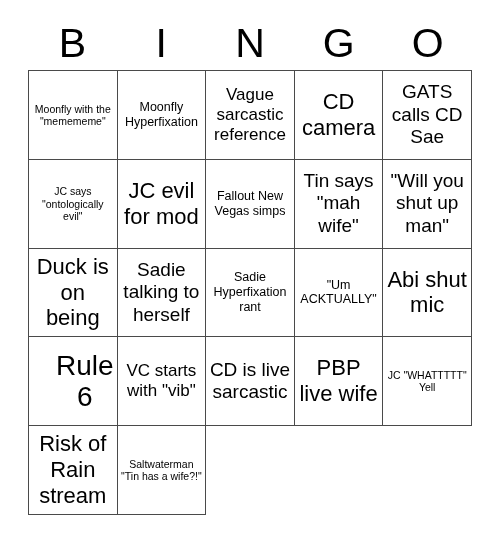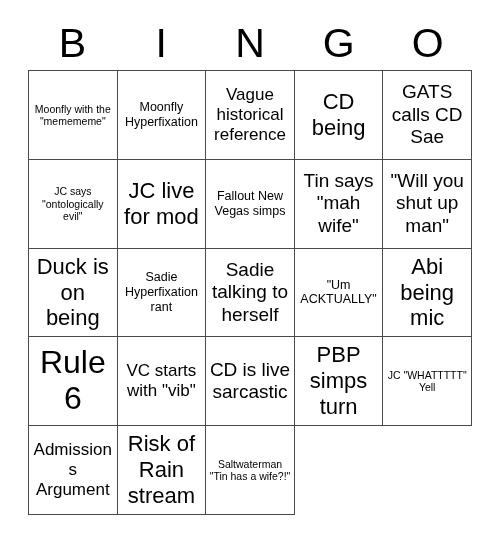--- a/index.html
+++ b/index.html
@@ -74,21 +74,21 @@
   }
   .cell-text {
     display: block;
     width: 100%;
     line-height: 1.18;
     color: #000000;
     word-wrap: break-word;
     font-family: "Liberation Sans", sans-serif;
   }
   
-  .fs-xxl { font-size: 32px; line-height: 1.12; }
+  .fs-xxl { font-size: 28px; line-height: 1.12; margin-left: 24px; }
   .fs-xl  { font-size: 22px; }
   .fs-lg  { font-size: 19px; }
   .fs-md  { font-size: 17px; }
   .fs-sm  { font-size: 12.5px; }
   .fs-xs  { font-size: 10.5px; }
 </style>
 </head>
 <body>
 
 <div id="bingo-card">
@@ -102,75 +102,72 @@
   </div>
 
   <div id="bingo-grid">
       <div class="bingo-cell">
         <span class="cell-text fs-xs">Moonfly with the "memememe"</span>
       </div>
       <div class="bingo-cell">
         <span class="cell-text fs-sm">Moonfly Hyperfixation</span>
       </div>
       <div class="bingo-cell">
-        <span class="cell-text fs-md">Vague historical reference</span>
+        <span class="cell-text fs-md">Vague sarcastic reference</span>
       </div>
       <div class="bingo-cell">
-        <span class="cell-text fs-xl">CD being</span>
+        <span class="cell-text fs-xl">CD camera</span>
       </div>
       <div class="bingo-cell">
         <span class="cell-text fs-lg">GATS calls CD Sae</span>
       </div>
       <div class="bingo-cell">
         <span class="cell-text fs-xs">JC says "ontologically evil"</span>
       </div>
       <div class="bingo-cell">
-        <span class="cell-text fs-xl">JC live for mod</span>
+        <span class="cell-text fs-xl">JC evil for mod</span>
       </div>
       <div class="bingo-cell">
         <span class="cell-text fs-sm">Fallout New Vegas simps</span>
       </div>
       <div class="bingo-cell">
         <span class="cell-text fs-lg">Tin says "mah wife"</span>
       </div>
       <div class="bingo-cell">
         <span class="cell-text fs-lg">"Will you shut up man"</span>
       </div>
       <div class="bingo-cell">
         <span class="cell-text fs-xl">Duck is on being</span>
       </div>
       <div class="bingo-cell">
-        <span class="cell-text fs-sm">Sadie Hyperfixation rant</span>
+        <span class="cell-text fs-lg">Sadie talking to herself</span>
       </div>
       <div class="bingo-cell">
-        <span class="cell-text fs-lg">Sadie talking to herself</span>
+        <span class="cell-text fs-sm">Sadie Hyperfixation rant</span>
       </div>
       <div class="bingo-cell">
         <span class="cell-text fs-sm">"Um ACKTUALLY"</span>
       </div>
       <div class="bingo-cell">
-        <span class="cell-text fs-xl">Abi being mic</span>
+        <span class="cell-text fs-xl">Abi shut mic</span>
       </div>
       <div class="bingo-cell">
         <span class="cell-text fs-xxl">Rule 6</span>
       </div>
       <div class="bingo-cell">
         <span class="cell-text fs-md">VC starts with "vib"</span>
       </div>
       <div class="bingo-cell">
         <span class="cell-text fs-lg">CD is live sarcastic</span>
       </div>
       <div class="bingo-cell">
-        <span class="cell-text fs-xl">PBP simps turn</span>
+        <span class="cell-text fs-xl">PBP live wife</span>
       </div>
       <div class="bingo-cell">
         <span class="cell-text fs-xs">JC "WHATTTTT" Yell</span>
-      </div>
-      <div class="bingo-cell">
-        <span class="cell-text fs-md">Admissions Argument</span>
       </div>
       <div class="bingo-cell">
         <span class="cell-text fs-xl">Risk of Rain stream</span>
       </div>
       <div class="bingo-cell">
         <span class="cell-text fs-xs">Saltwaterman "Tin has a wife?!"</span>
       </div>
     </div>
 
 </div>

